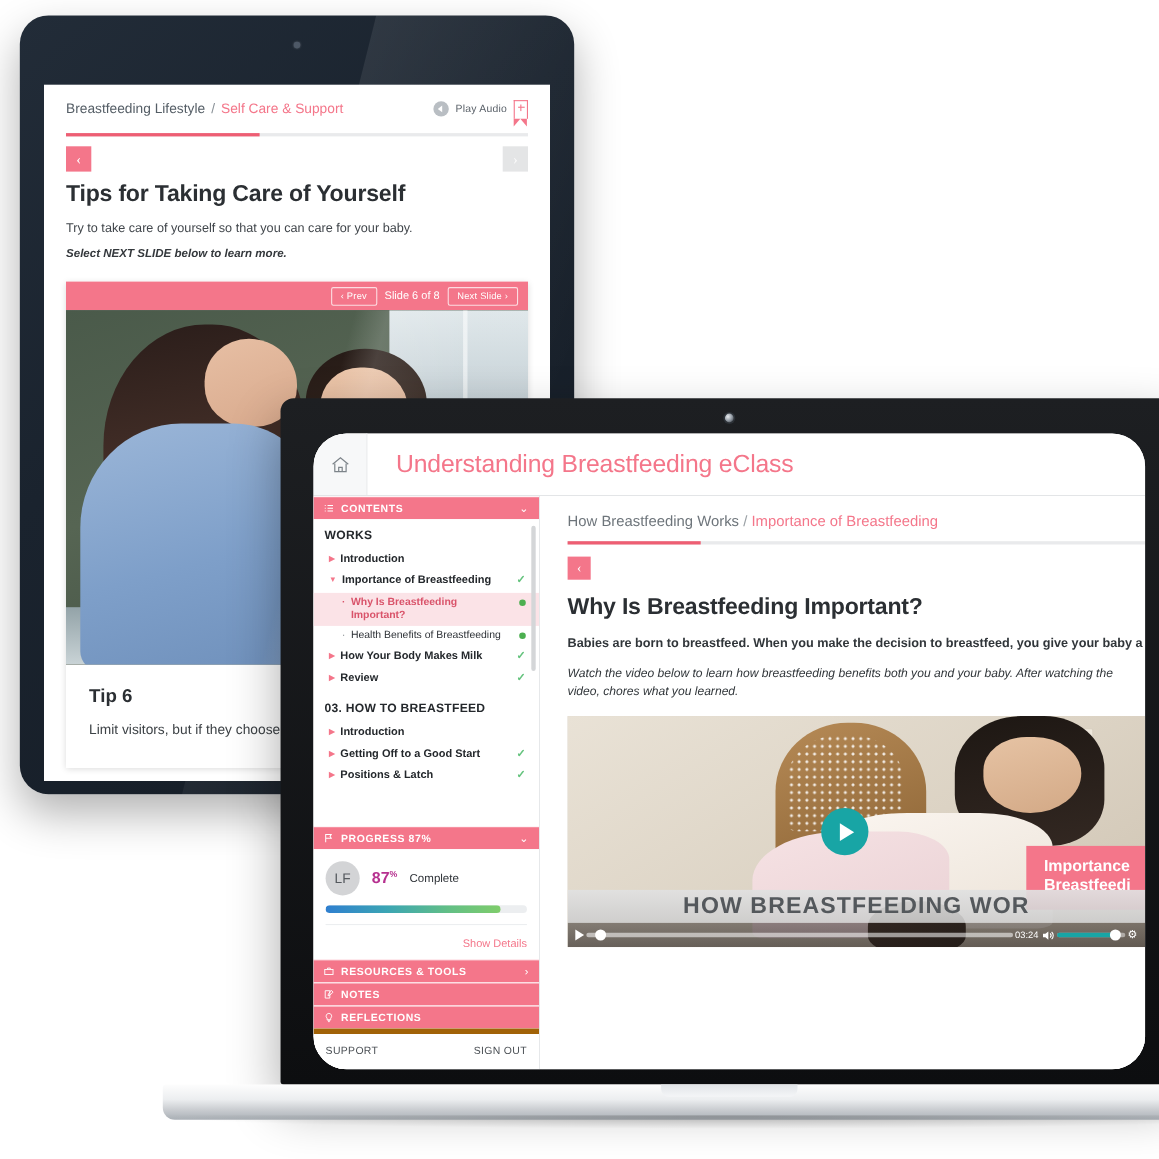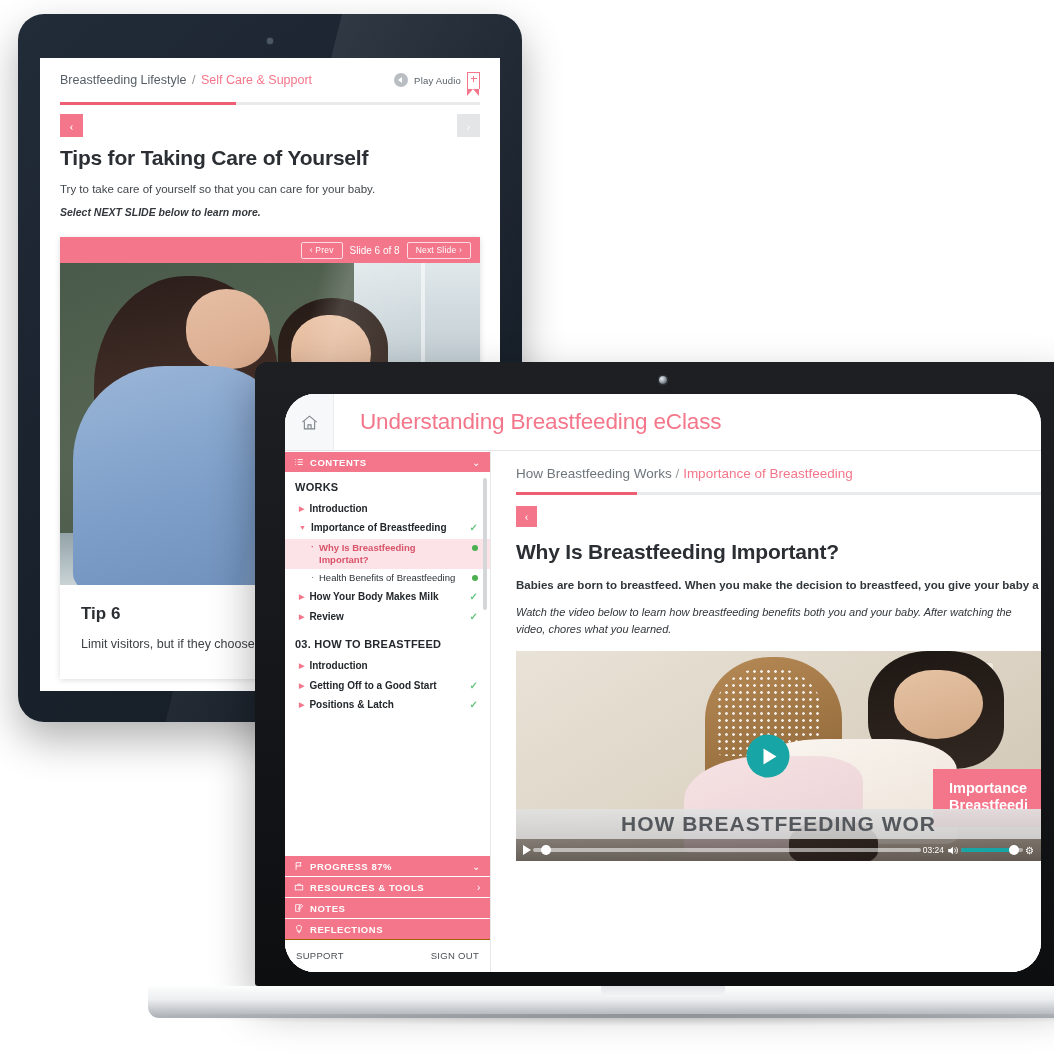--- a/index.html
+++ b/index.html
@@ -31,21 +31,21 @@
     background: linear-gradient(100deg, rgba(255,255,255,0.085), rgba(255,255,255,0.0) 70%);
     transform: skewX(-14deg);
   }
   #tablet-camera {
     position: absolute; left: 50%; top: 24px; margin-left: -3px;
     width: 6px; height: 6px; border-radius: 50%;
     background: #4d5866; box-shadow: 0 0 2px rgba(255,255,255,0.25);
   }
   #tablet-screen {
     position: absolute;
-    left: 22px; top: 44px;
+    left: 22px; top: 63px;
     width: 460px; height: 633px;
     background: #ffffff;
     overflow: hidden;
   }
   #tablet-topbar {
     display: flex; align-items: center; justify-content: space-between;
     height: 44px; padding: 0 20px;
   }
   .crumb { font-size: 12.5px; color: #555e66; white-space: nowrap; }
   .crumb .crumb-sep { color: #8b9298; margin: 0 2px; }
@@ -326,21 +326,21 @@
     background: linear-gradient(90deg,#2f7fd0 0%, #3ba5b4 35%, #62bf86 70%, #7fcd6b 100%);
   }
   #sb-details-row {
     border-top: 1px solid #eceef0; margin-top: 10px;
     padding-top: 7px; text-align: right;
   }
   #sb-show-details { font-size: 10px; color: #f4768a; }
   #sb-footer {
     background: #ffffff; display: flex; align-items: center;
     justify-content: space-between; padding: 10px 11px 11px 11px;
-    border-top: 1px solid #a16207;
+    border-top: 5px solid #a16207;
   }
   .sb-foot-link { font-size: 9.5px; color: #4a4f54; letter-spacing: .3px; }
 
   
   #lt-main { flex: 1; padding: 0; overflow: hidden; background: #ffffff; }
   #mn-crumbrow { padding: 15px 0 0 25px; }
   #mn-crumb { font-size: 13.5px; color: #6e757b; }
   #mn-crumb .c-sep { color: #9aa0a5; }
   #mn-crumb .c-cur { color: #f4768a; }
   #mn-progbar { height: 3px; background: #e9eaec; margin: 11px 0 0 25px; position: relative; }
@@ -625,20 +625,35 @@
           </div>
 
           <div class="sb-bar">
             <svg width="10" height="10" viewBox="0 0 24 24" fill="none" stroke="#ffffff" stroke-width="2.2">
               <path d="M5 21V4h12l-2.5 4L17 12H5"></path>
             </svg>
             <span>PROGRESS 87%</span>
             <span class="sb-bar-caret">⌄</span>
           </div>
 
+          <div id="sb-progress">
+            <div id="sb-prog-row">
+              <div id="sb-avatar">LF</div>
+              <div id="sb-pct">
+                <span>87</span><sup>%</sup>
+              </div>
+              <div id="sb-complete">Complete</div>
+            </div>
+            <div id="sb-prog-track">
+              <div id="sb-prog-fill" style="width: 87%;"></div>
+            </div>
+            <div id="sb-details-row">
+              <span id="sb-show-details">Show Details</span>
+            </div>
+          </div>
 
           <div class="sb-bar">
             <svg width="10" height="10" viewBox="0 0 24 24" fill="none" stroke="#ffffff" stroke-width="2">
               <rect x="3" y="8" width="18" height="11"></rect>
                 <path d="M9 8V5h6v3"></path>
             </svg>
             <span>RESOURCES &amp; TOOLS</span>
             <span class="sb-bar-caret">›</span>
           </div>
 

